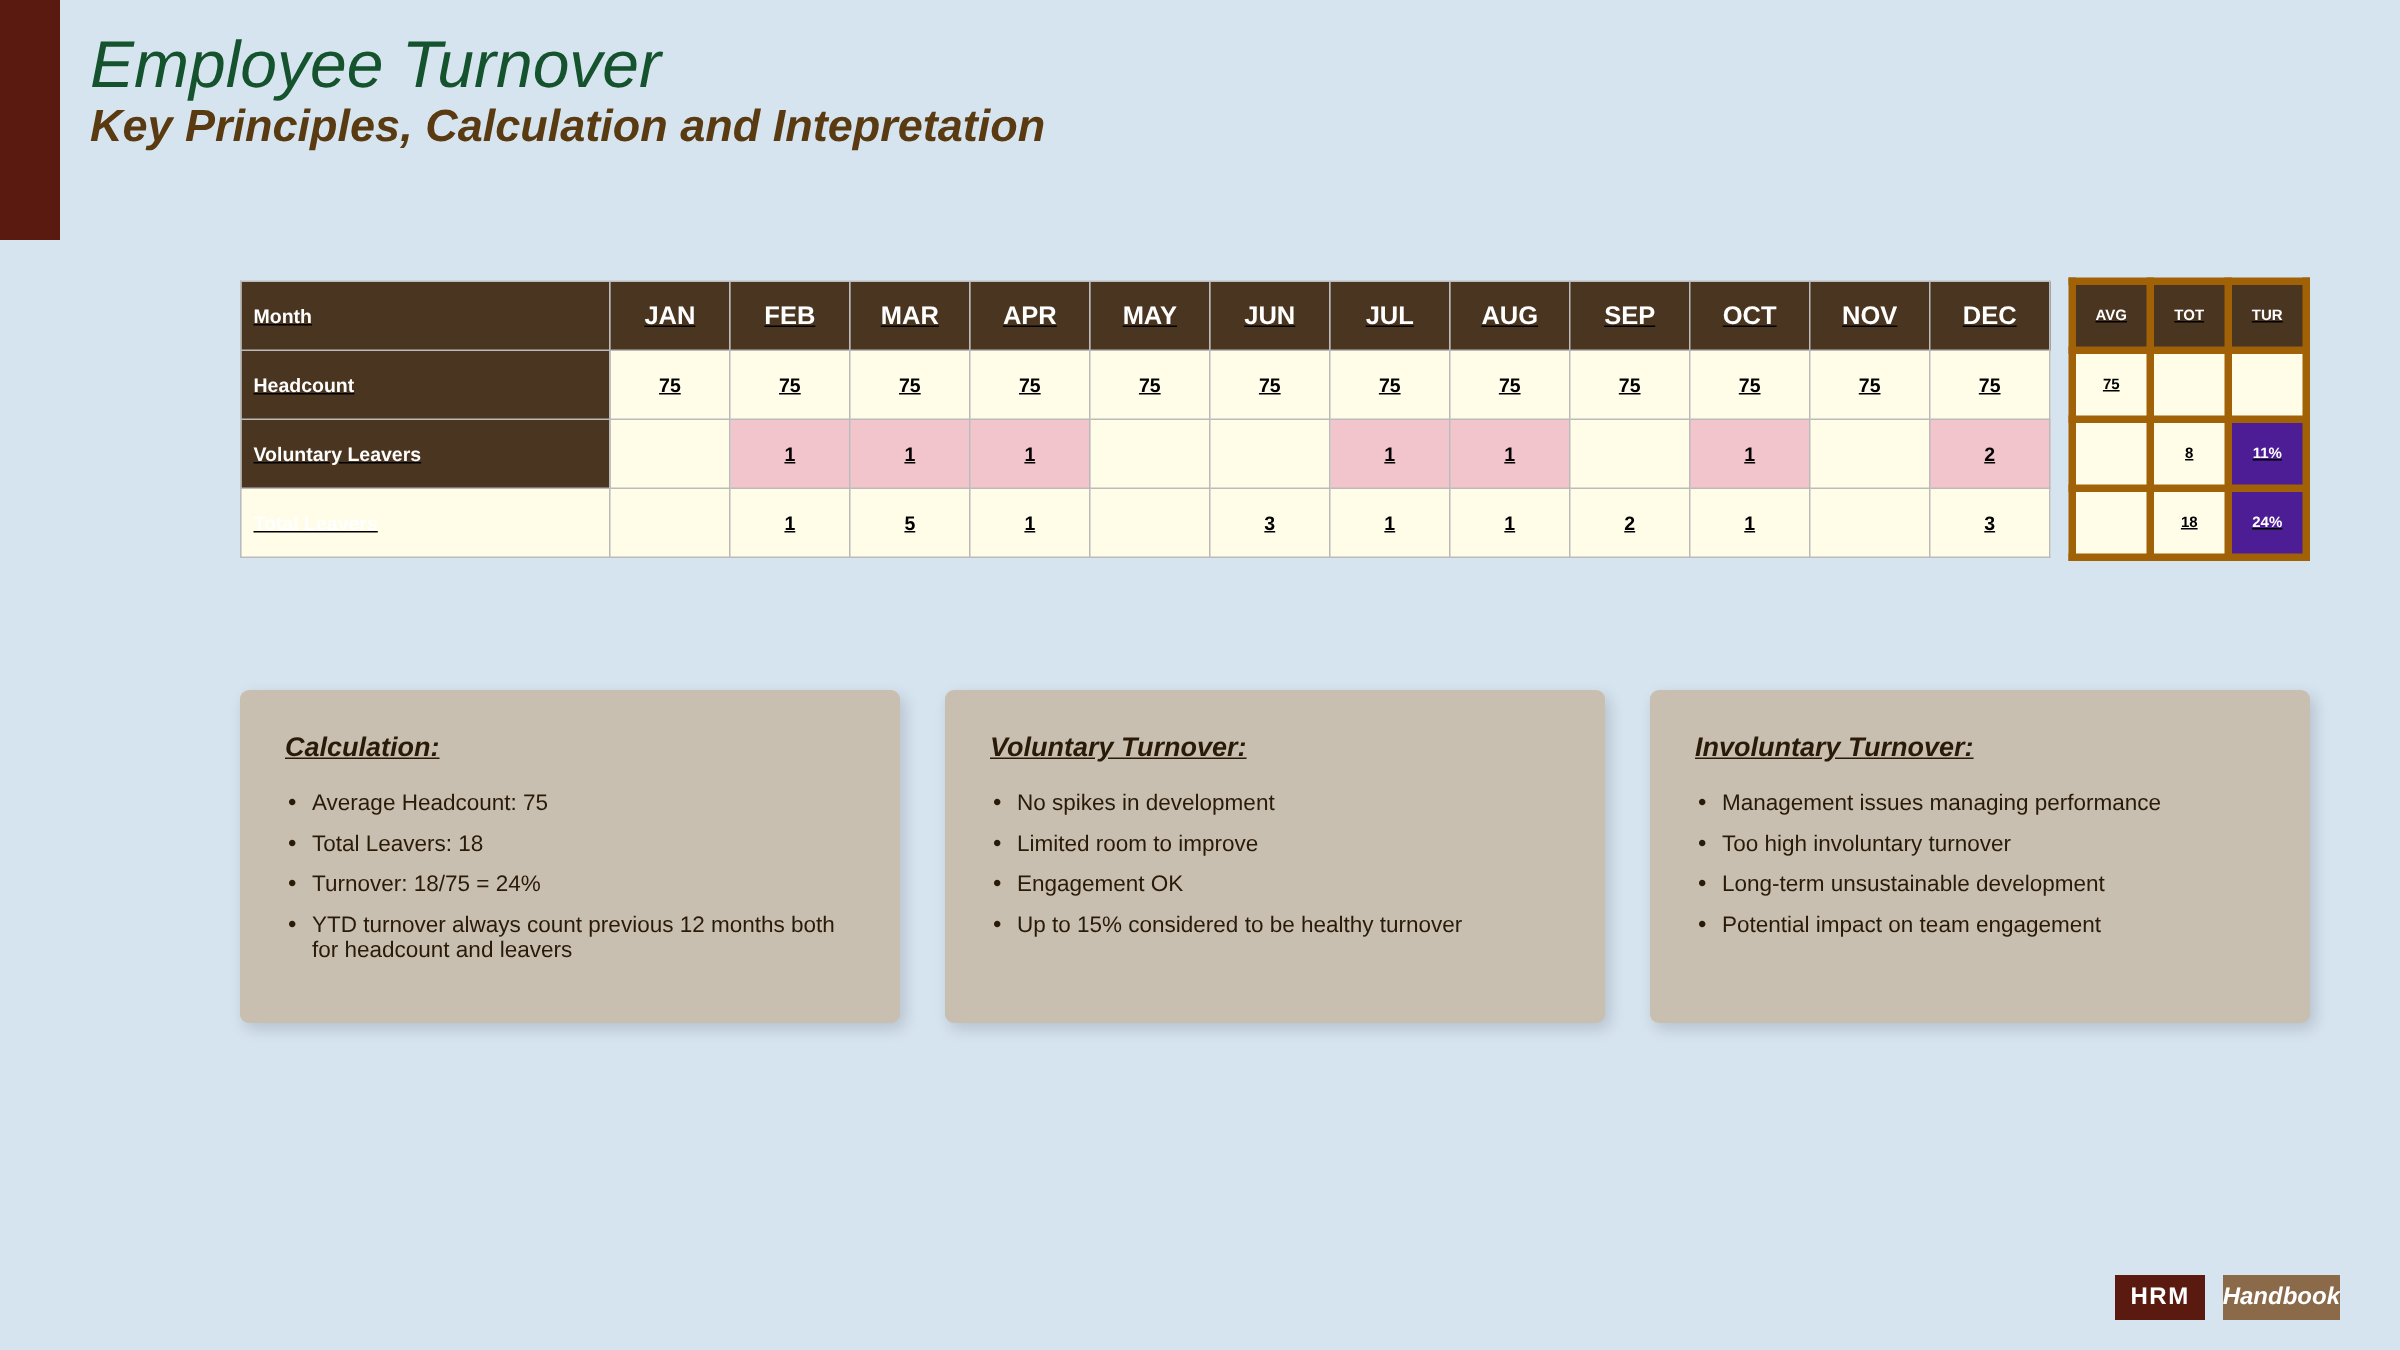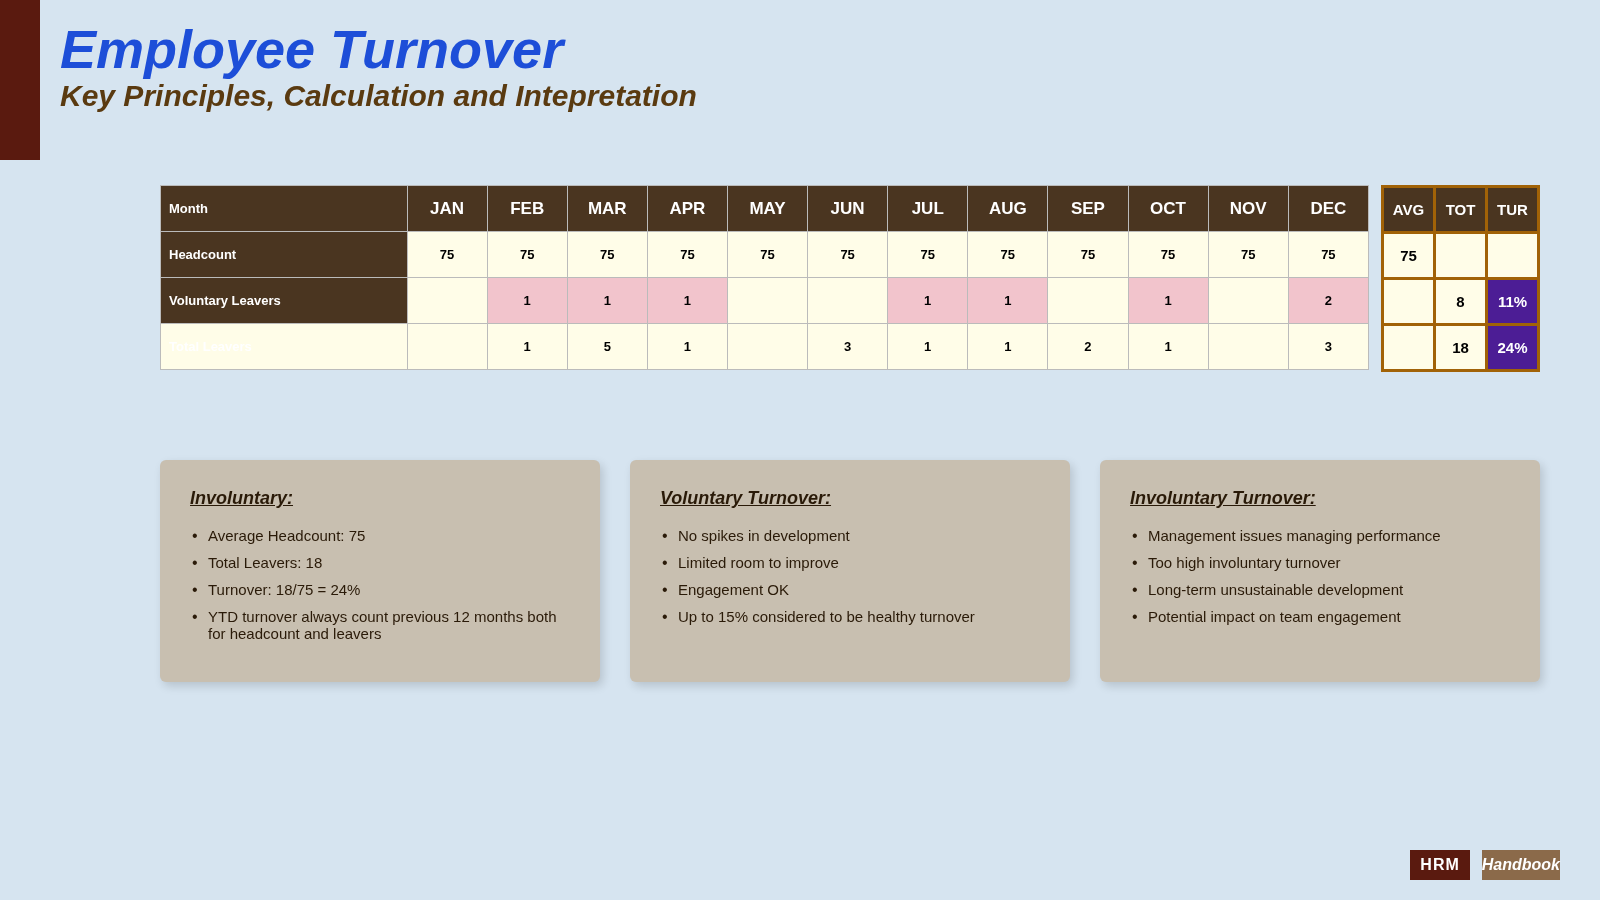--- a/index.html
+++ b/index.html
@@ -21,23 +21,23 @@
       background-color: #5a1a0f;
     }
 
     
     .header {
       position: absolute;
       left: 60px;
       top: 20px;
     }
     .header-title {
-      font-size: 54px;
-      font-weight: 700;
-      color: #1d4ed8;
+      font-size: 44px;
+      font-weight: 400;
+      color: #14532d;
       line-height: 1.1;
       font-style: italic;
     }
     .header-subtitle {
       font-size: 30px;
       font-weight: 700;
       color: #5a3a10;
       font-style: italic;
     }
 
@@ -45,21 +45,22 @@
     .table-section {
       position: absolute;
       top: 185px;
       left: 160px;
       right: 60px;
     }
 
     .main-table-wrapper {
       display: flex;
       gap: 12px;
-      align-items: flex-start;
+      align-items: center;
+      text-decoration: underline;
     }
 
     
     .main-table {
       border-collapse: collapse;
       flex: 1;
     }
     .main-table th, .main-table td {
       border: 1px solid #bbb;
       text-align: center;
@@ -100,23 +101,23 @@
     }
     .main-table tr:last-child td {
       background-color: #fffde8;
     }
 
     
     .summary-table {
       border-collapse: collapse;
     }
     .summary-table th, .summary-table td {
-      border: 3px solid #a16207;
+      border: 5px solid #a16207;
       text-align: center;
-      font-size: 15px;
+      font-size: 10px;
       font-weight: 600;
       padding: 0;
       min-width: 52px;
       height: 46px;
     }
     .summary-table th {
       background-color: #4a3520;
       color: #fff;
     }
     .summary-table td {
@@ -301,21 +302,21 @@
             <td>18</td>
             <td class="red-cell">24%</td>
           </tr>
         </tbody>
       </table>
   </div>
 </div>
 
 <div class="info-boxes" id="info-boxes">
     <div class="info-box">
-      <div class="info-box-title">Involuntary:</div>
+      <div class="info-box-title">Calculation:</div>
       <ul>
         <li>Average Headcount:   75</li>
         <li>Total Leavers:            18</li>
         <li>Turnover: 18/75 =      24%</li>
         <li>YTD turnover always count previous 12 months both for headcount and leavers</li>
       </ul>
     </div>
     <div class="info-box">
       <div class="info-box-title">Voluntary Turnover:</div>
       <ul>

